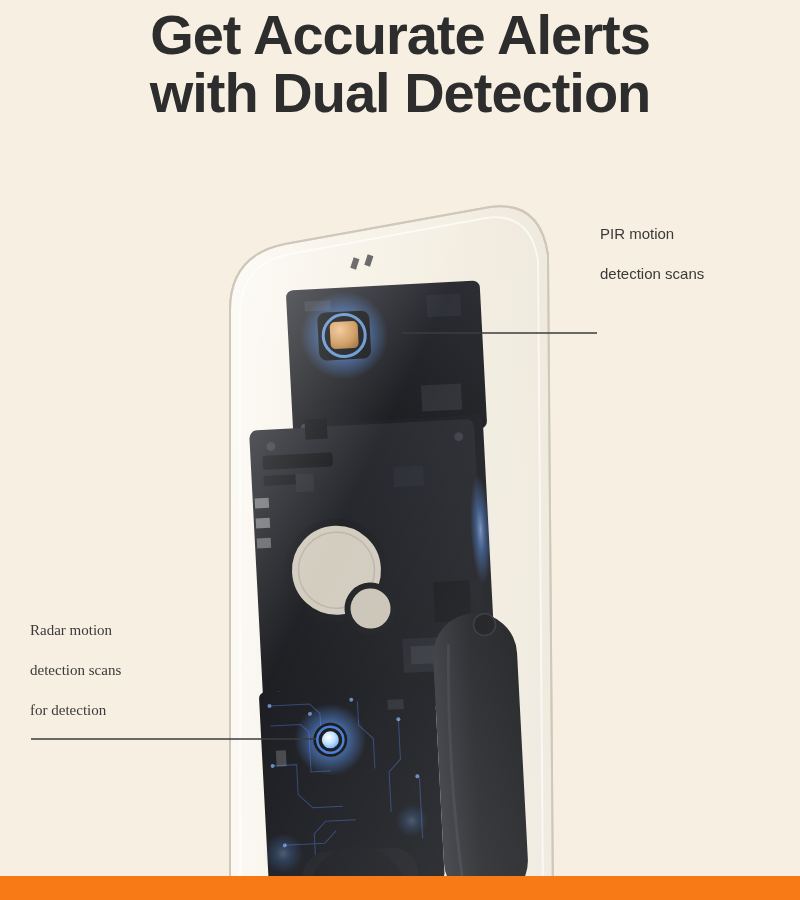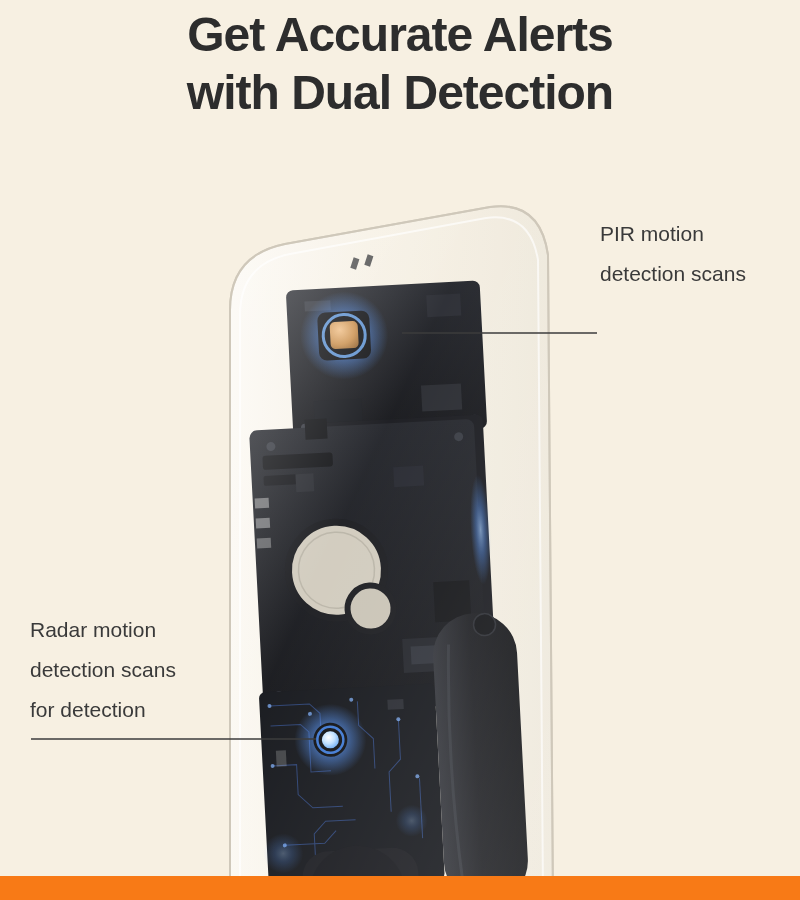--- a/index.html
+++ b/index.html
@@ -20,48 +20,48 @@
     overflow: hidden;
   }
 
   .heading {
     position: absolute;
     top: 6px;
     left: 0;
     right: 0;
     margin: 0;
     text-align: center;
-    font-size: 48px;
+    font-size: 56px;
     line-height: 58px;
     font-weight: bold;
     letter-spacing: -1px;
     color: var(--heading-color);
     z-index: 3;
   }
   .heading span { display: block; }
 
   .render {
     position: absolute;
     inset: 0;
     z-index: 1;
   }
 
   .callout {
     position: absolute;
     z-index: 2;
     color: var(--body-text-color);
-    font-size: 21px;
+    font-size: 15px;
   }
   .callout span {
     display: block;
     line-height: 40px;
     white-space: nowrap;
   }
   .callout-pir { left: 600px; top: 214px; }
-  .callout-radar { left: 30px; top: 610px; }
+  .callout-radar { left: 30px; top: 610px; font-family: Liberation Serif, serif; }
 
   .accent-bar {
     position: absolute;
     left: 0;
     right: 0;
     bottom: 0;
     height: 24px;
     background: var(--accent-orange);
     z-index: 4;
   }

